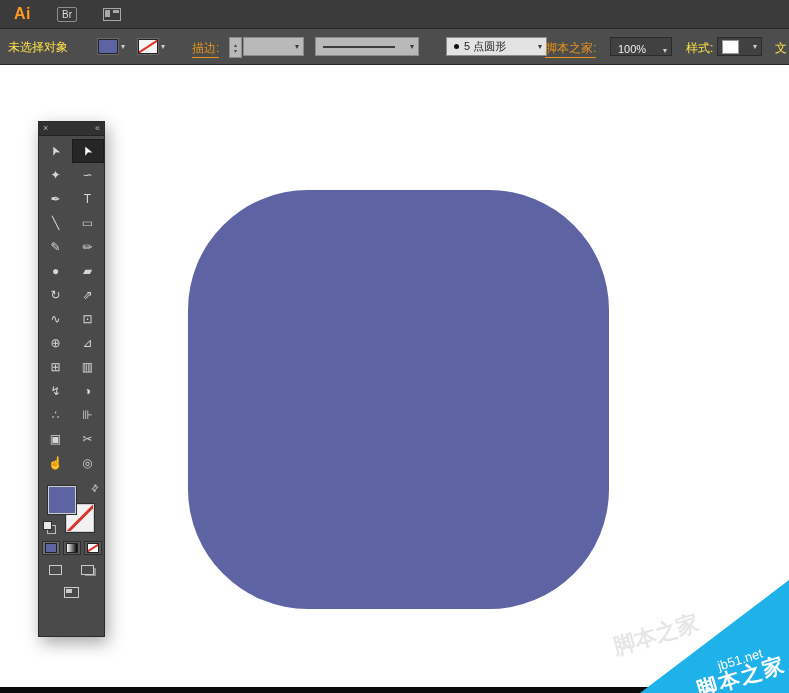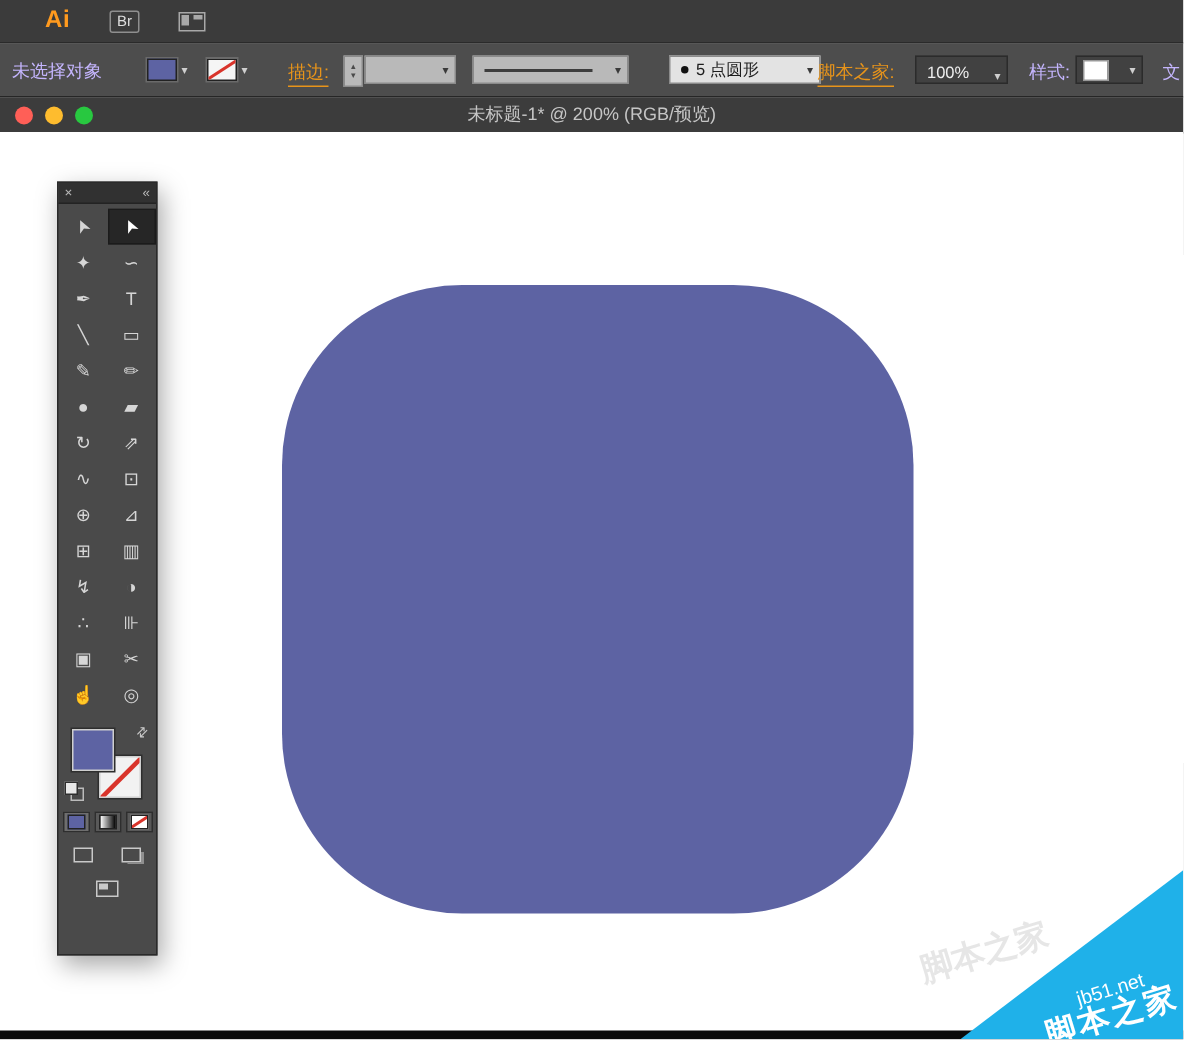--- a/index.html
+++ b/index.html
@@ -2,31 +2,31 @@
 <html><head>
 <meta charset="utf-8">
 <style>
   html,body{margin:0;padding:0;background:#e9e9e9;}
   .screen{position:relative;width:789px;height:693px;background:#ffffff;overflow:hidden;
           font-family:"Liberation Sans", sans-serif; -webkit-font-smoothing:antialiased;}
 
   
   .appbar{position:absolute;left:0;top:0;width:789px;height:28px;background:#3b3b3b;
           border-bottom:1px solid #2a2a2a;display:flex;align-items:center;}
-  .ai-logo{margin-left:30px;color:#ff9a1e;font-weight:bold;font-size:16px;letter-spacing:0.5px;}
+  .ai-logo{margin-left:14px;color:#ff9a1e;font-weight:bold;font-size:16px;letter-spacing:0.5px;}
   .br-btn{margin-left:26px;background:none;border:1px solid #8f8f8f;border-radius:2px;
           color:#dddddd;font-size:10px;padding:1px 4px;line-height:11px;cursor:pointer;}
   .win-icon{margin-left:26px;width:16px;height:11px;border:1px solid #a8a8a8;position:relative;display:inline-block;}
   .win-icon .wi-a{position:absolute;left:1px;top:1px;width:5px;height:7px;background:#a8a8a8;}
   .win-icon .wi-b{position:absolute;right:1px;top:1px;width:6px;height:3px;background:#a8a8a8;}
 
   
   .controlbar{position:absolute;left:0;top:29px;width:789px;height:35px;background:#4d4d4d;
               border-bottom:1px solid #262626;}
-  .controlbar .txt{position:absolute;font-size:12px;color:#c4b5fd;white-space:nowrap;}
+  .controlbar .txt{position:absolute;font-size:12px;color:#fde047;white-space:nowrap;}
   .controlbar .link{color:#e8941a;border-bottom:1px solid #e8941a;padding-bottom:0px;}
   .cb-status{left:8px;top:10px;}
   .swgroup{position:absolute;display:flex;align-items:center;gap:3px;top:10px;}
   .cb-fill{left:98px;}
   .cb-stroke{left:138px;}
   .cbswatch{width:18px;height:13px;border:1px solid #222;box-shadow:0 0 0 1px #6a6a6a;position:relative;overflow:hidden;display:inline-block;}
   .cbswatch.fillp{background:#5d63a3;}
   .cbswatch.nones{background:#f5f5f5;}
   .redline{position:absolute;left:-3px;top:5px;width:26px;height:2px;background:#d9342b;transform:rotate(-33deg);}
   .dd{font-size:8px;color:#cfcfcf;line-height:8px;}
@@ -186,28 +186,20 @@
 
     <span class="field cb-style">
       <span class="stylesw"></span>
       <span class="grow"></span>
       <span class="dd fieldend">▾</span>
     </span>
 
     <span class="txt cb-overflow">文</span>
   </div>
 
-  <div class="titlebar">
-    <span class="lights">
-      <span class="light red"></span>
-      <span class="light yellow"></span>
-      <span class="light green"></span>
-    </span>
-    <div class="doc-title">未标题-1* @ 200% (RGB/预览)</div>
-  </div>
 
   <div class="canvas">
     <div class="shape"></div>
   </div>
 
   <div class="wm-ghost">脚本之家</div>
   <div class="bstrip"></div>
   <div class="wm-tri">
     <span class="wm-site">jb51.net</span>
     <span class="wm-name">脚本之家</span>

